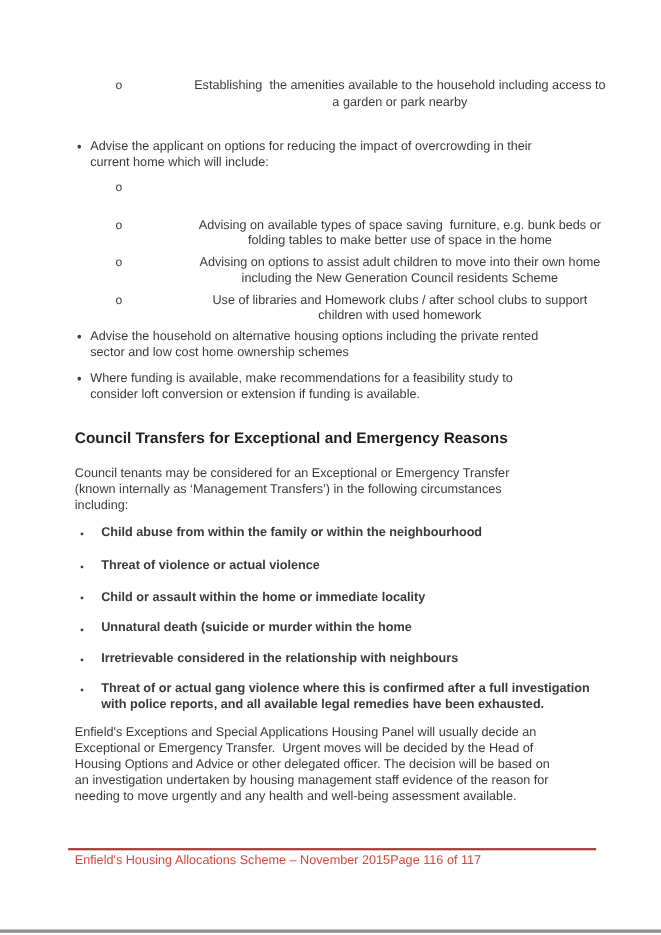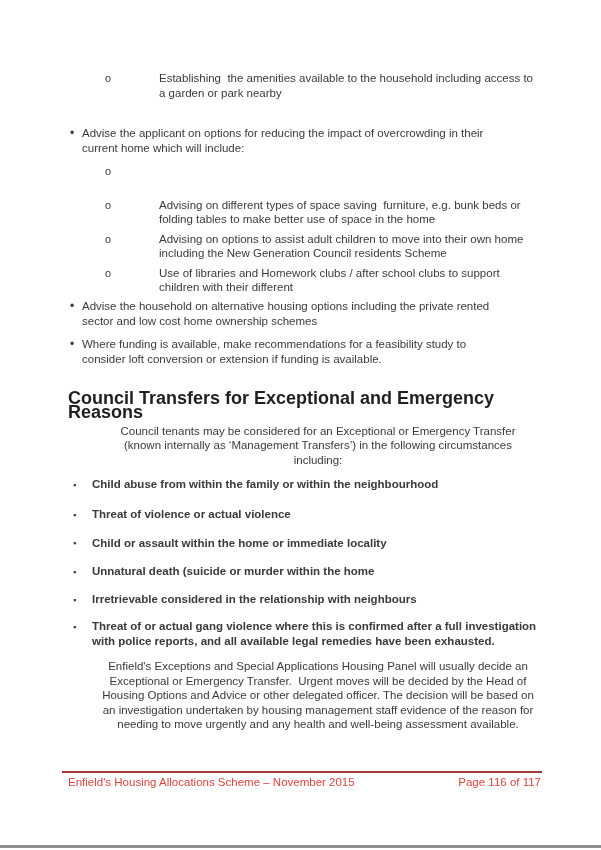--- a/index.html
+++ b/index.html
@@ -12,41 +12,40 @@
     font-size: 11.5px;
     line-height: 14.5px;
     color: #3a3a3a;
     overflow: hidden;
   }
   .li { position: absolute; left: 68px; width: 500px; }
   .marker { position: absolute; top: 0; color: #3a3a3a; }
   .li1 .marker { left: 2px; font-size: 12px; }
   .li1 .txt { margin-left: 14px; }
   .li2 .marker { left: 37px; font-size: 11px; }
-  .li2 .txt { margin-left: 91px; }
+  .li2 .txt { margin-left: 91px; text-align: center; }
   .lisq .marker { left: 5px; font-size: 9px; top: 0.5px; }
   .lisq .txt { margin-left: 24px; font-weight: bold; }
   .txt { white-space: pre-wrap; }
   .heading {
     position: absolute; left: 68px; width: 500px;
-    font-weight: bold; color: #1f1f1f; font-size: 18px;
+    font-weight: bold; color: #1f1f1f; font-size: 14px;
   }
   .para {
     position: absolute; left: 68px; width: 500px;
     white-space: pre-wrap;
-    text-align: center;
   }
   .footer-rule {
     position: absolute; left: 62px; top: 771px;
     width: 480px; height: 2px;
     background: #a33b36;
   }
   .footer-row {
     position: absolute; left: 68px; top: 775px; width: 473px;
-    display: flex; justify-content: space-between;
+    display: flex; 
     color: #d9453f;
   }
   .scan-edge {
     position: absolute; left: 0; top: 845px;
     width: 601px; height: 3px;
     background: #8f8f8f;
     filter: blur(0.6px);
   }
 </style>
 </head>
@@ -65,34 +64,34 @@
     <div class="txt">Advise the applicant on options for reducing the impact of overcrowding in their
 current home which will include:</div>
   </div>
 
   <div class="li li2" style="top:164px">
     <span class="marker">o</span>
   </div>
 
   <div class="li li2" style="top:197.5px">
     <span class="marker">o</span>
-    <div class="txt">Advising on different types of space saving  furniture, e.g. bunk beds or
+    <div class="txt">Advising on available types of space saving  furniture, e.g. bunk beds or
 folding tables to make better use of space in the home</div>
   </div>
 
   <div class="li li2" style="top:231.5px">
     <span class="marker">o</span>
     <div class="txt">Advising on options to assist adult children to move into their own home
 including the New Generation Council residents Scheme</div>
   </div>
 
   <div class="li li2" style="top:265.5px">
     <span class="marker">o</span>
     <div class="txt">Use of libraries and Homework clubs / after school clubs to support
-children with their different</div>
+children with used homework</div>
   </div>
 
   <div class="li li1" style="top:299px">
     <span class="marker">•</span>
     <div class="txt">Advise the household on alternative housing options including the private rented
 sector and low cost home ownership schemes</div>
   </div>
 
   <div class="li li1" style="top:337px">
     <span class="marker">•</span>

